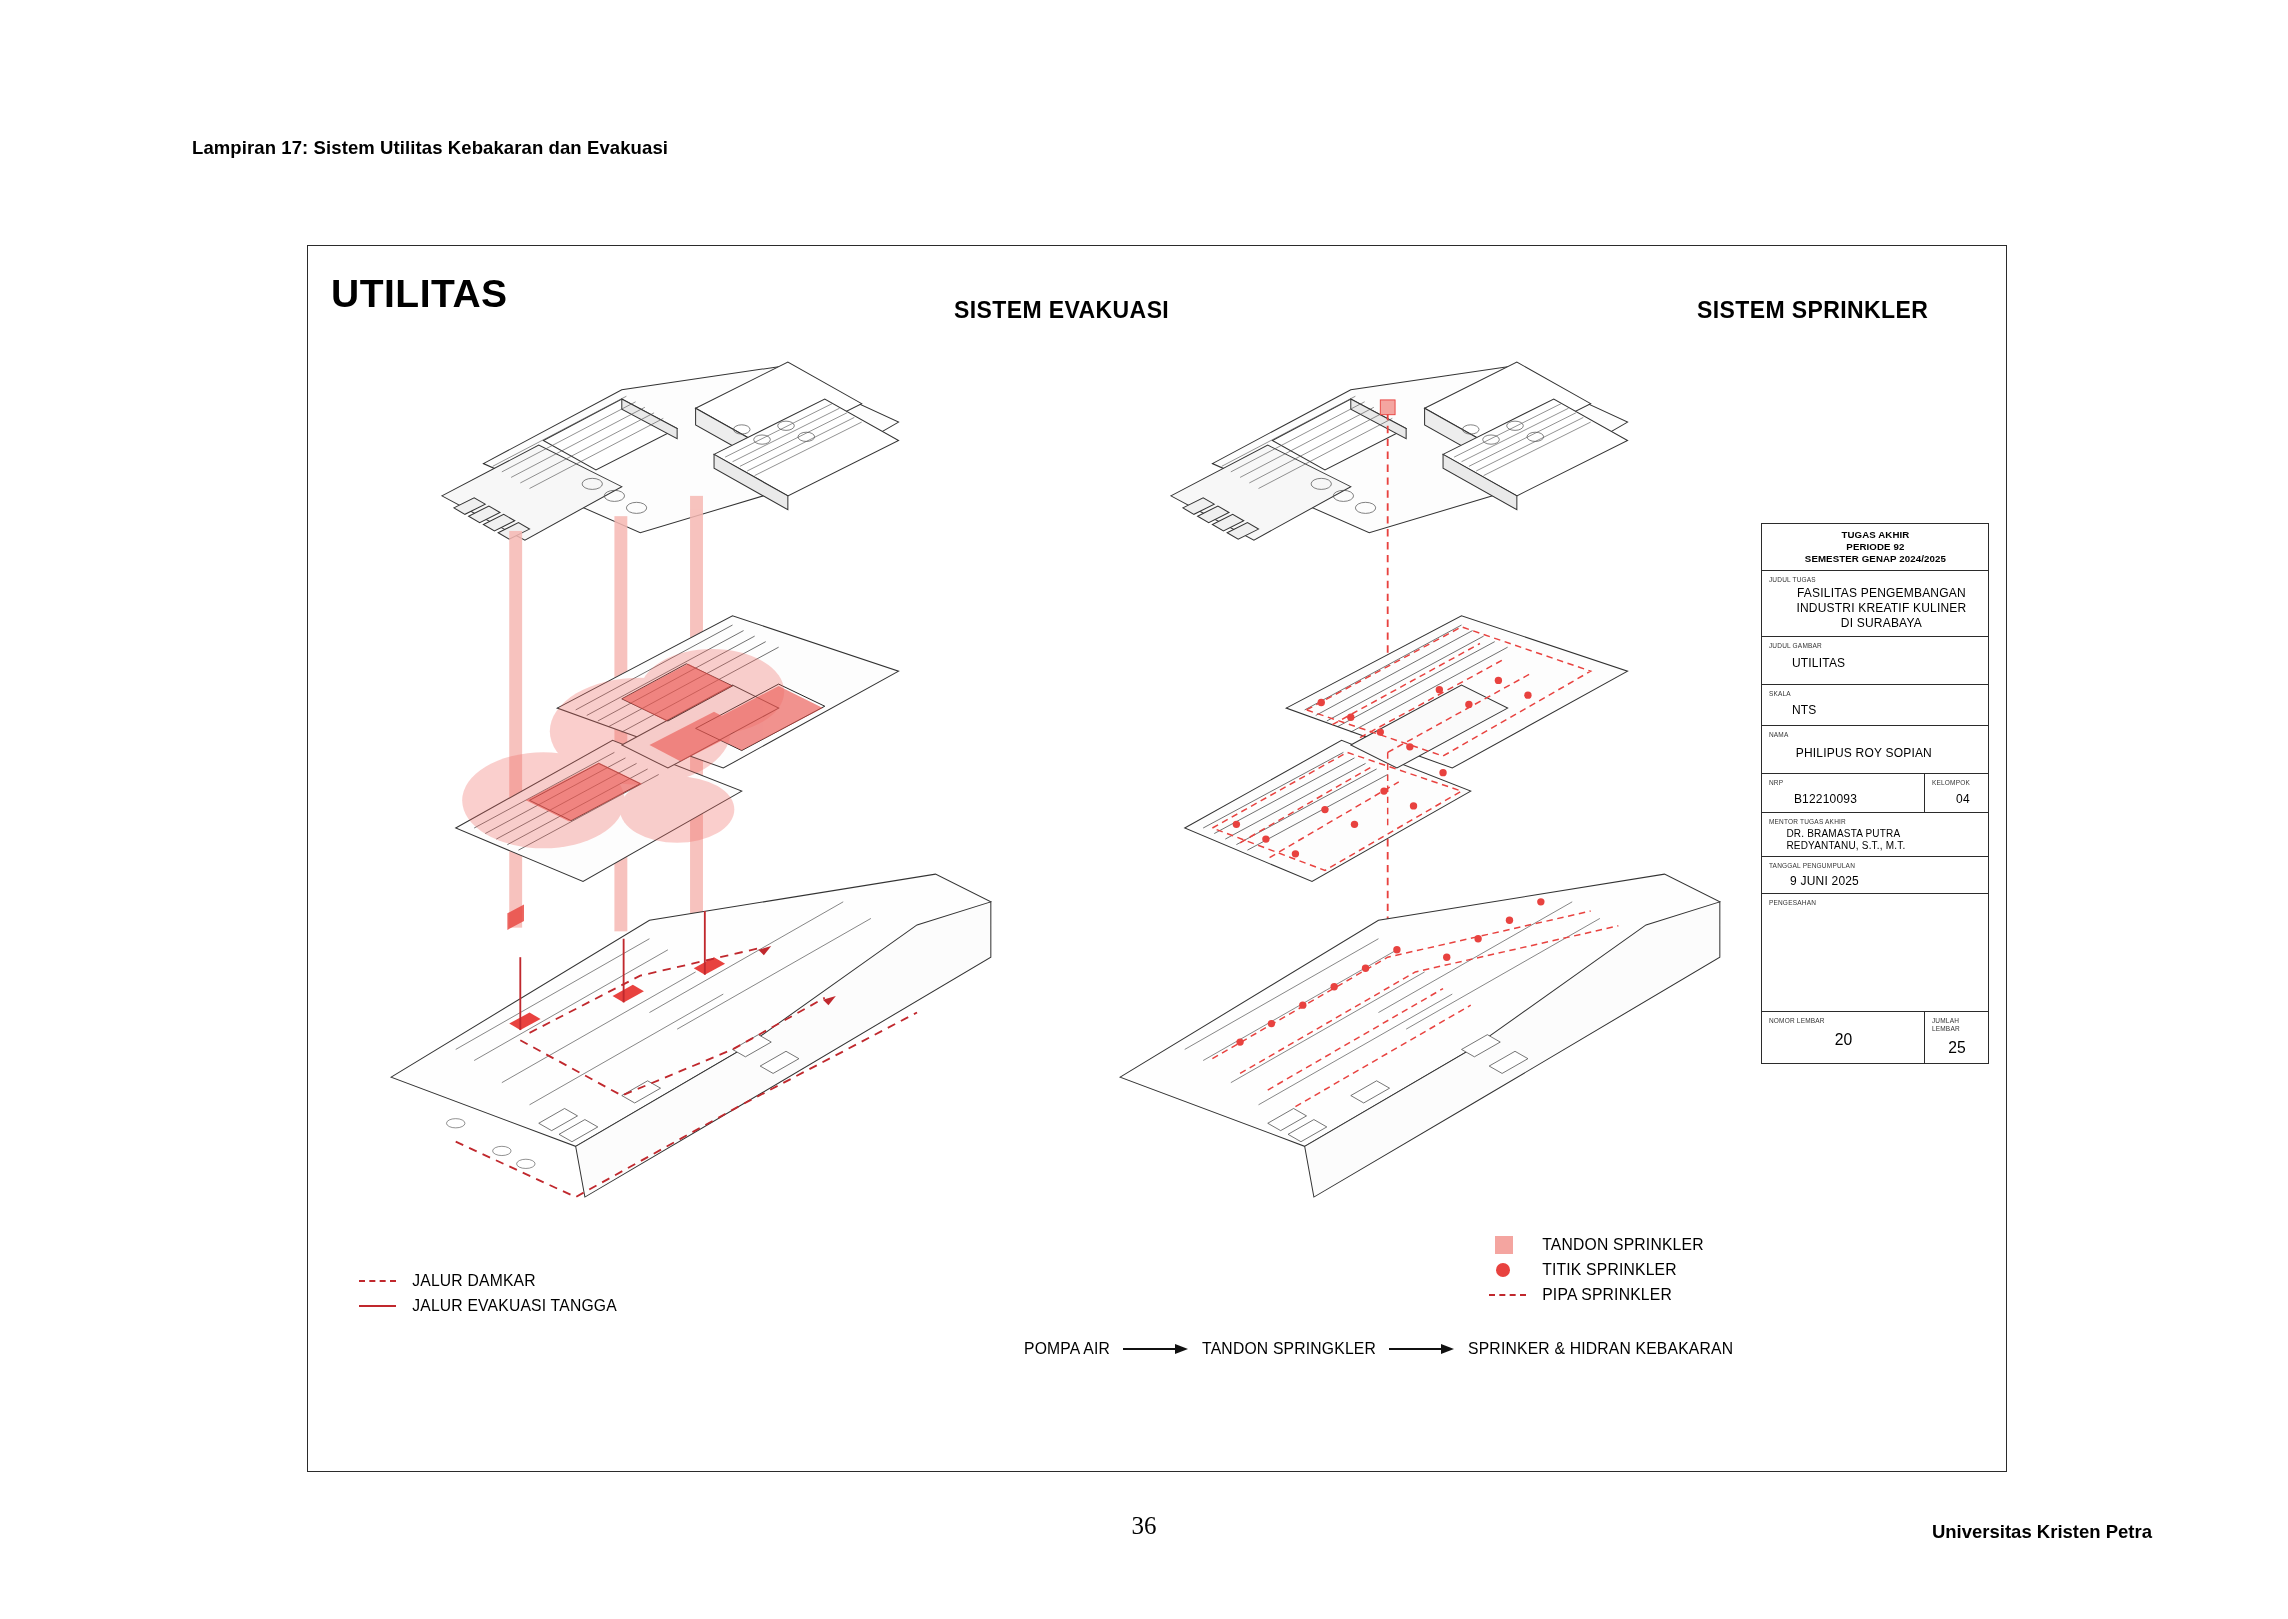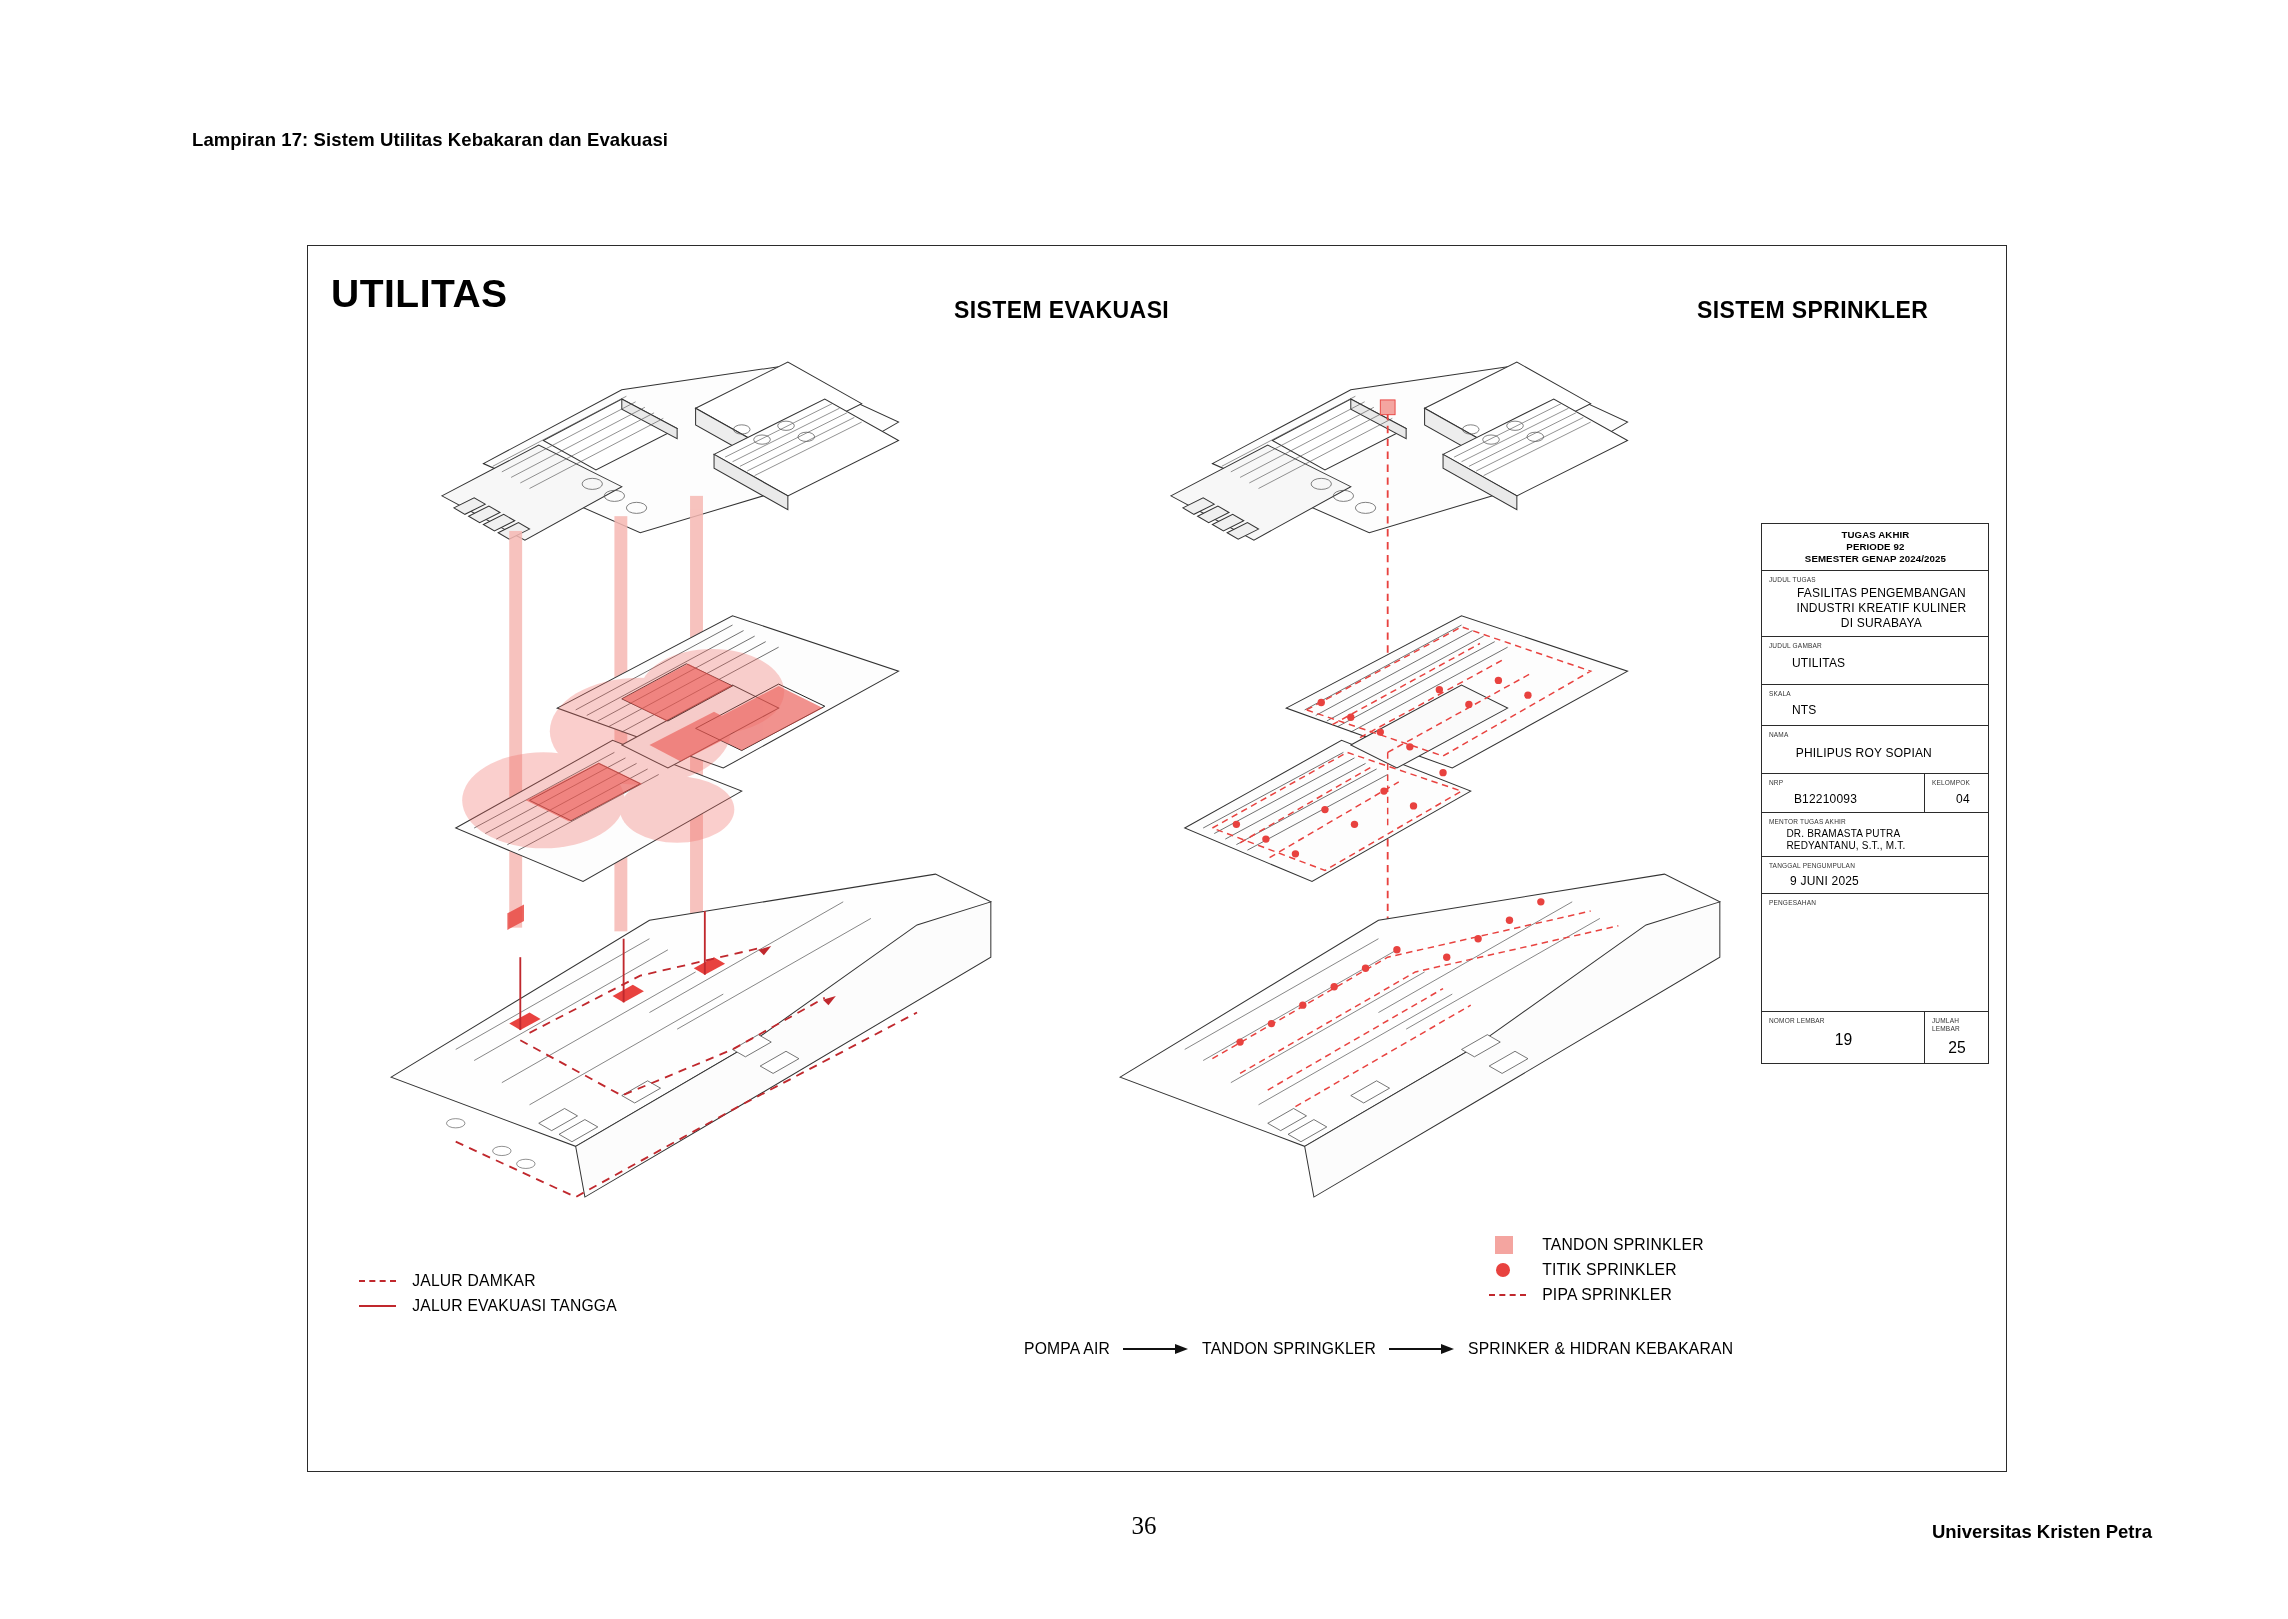--- a/index.html
+++ b/index.html
@@ -13,21 +13,21 @@
     position: relative;
     font-family: "Liberation Sans", sans-serif;
     color: #000;
     overflow: hidden;
   }
 
   
   .doc-caption {
     position: absolute;
     left: 192px;
-    top: 129px;
+    top: 137px;
     font-size: 18.5px;
     font-weight: bold;
     letter-spacing: 0.1px;
   }
 
   
   .page-number {
     position: absolute;
     left: 1144px;
     top: 1512px;
@@ -662,21 +662,21 @@
     </div>
 
     <div class="tb-cell tb-approval">
       <span class="tb-label">PENGESAHAN</span>
       <div class="tb-value"></div>
     </div>
 
     <div class="tb-split-wrap" style="border-bottom:none;">
       <div>
         <span class="tb-label">NOMOR LEMBAR</span>
-        <div class="tb-bigval">19</div>
+        <div class="tb-bigval">20</div>
       </div>
       <div>
         <span class="tb-label">JUMLAH LEMBAR</span>
         <div class="tb-bigval">25</div>
       </div>
     </div>
 
   </div>
 </div>
 

